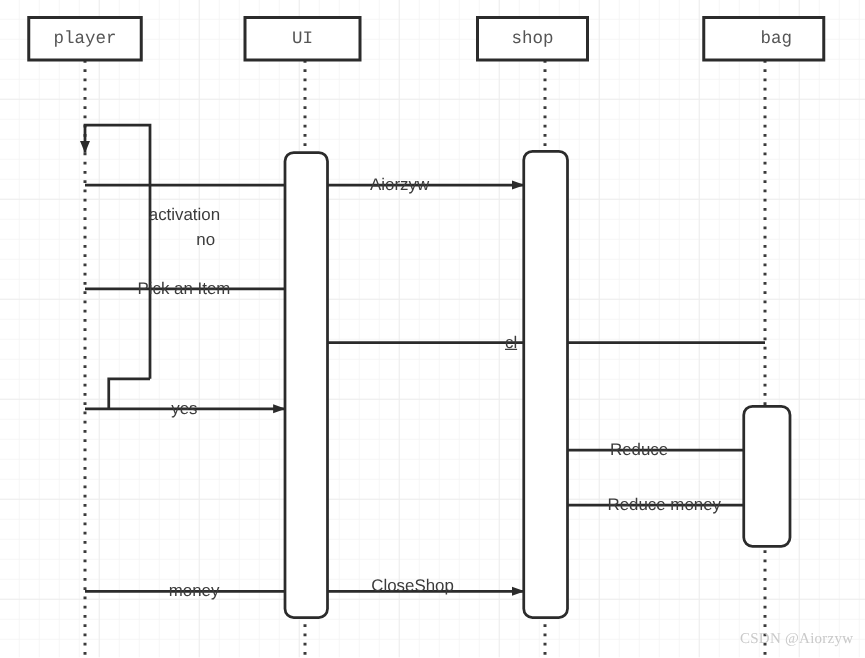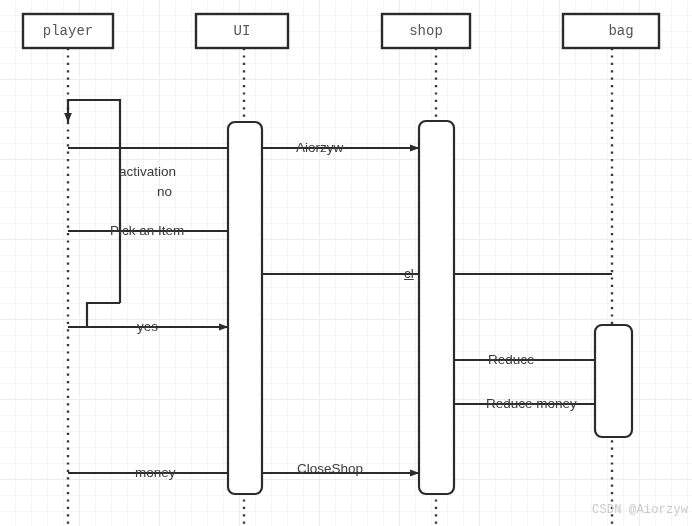--- a/index.html
+++ b/index.html
@@ -48,21 +48,21 @@
     background: transparent;
   }
   .msg-label.occluded {
     overflow: hidden;
     text-decoration: underline;
   }
   .watermark {
     position: absolute;
     color: #c9c9c9;
     font-size: 12px;
-    font-family: Liberation Mono, monospace;
+    font-family: Liberation Serif, serif;
     white-space: nowrap;
     letter-spacing: 0.2px;
   }
 </style>
 </head>
 <body>
 
 <div id="canvas">
 
   <svg id="diagram-svg" width="692" height="526">

